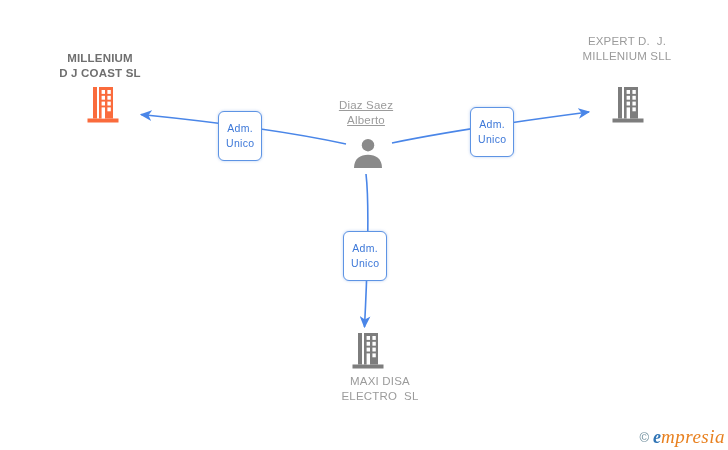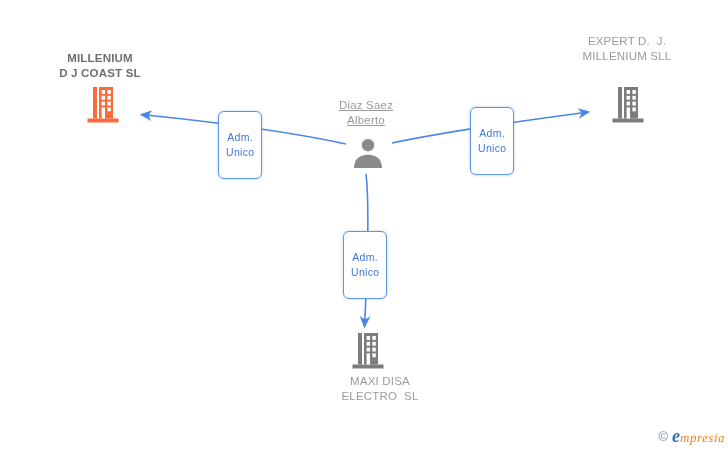--- a/index.html
+++ b/index.html
@@ -41,21 +41,21 @@
     position: absolute;
     z-index: 3;
     background: #ffffff;
     border: 1.5px solid #5e94e4;
     border-radius: 6px;
     box-shadow: 0 0 3px rgba(95, 145, 225, 0.45);
     color: #3d78d8;
     font-size: 10.5px;
     line-height: 15px;
     text-align: center;
-    padding: 18px 7px;
+    padding: 9px 7px;
     white-space: pre-wrap;
     letter-spacing: 0.3px;
   }
   .watermark {
     position: absolute;
     right: 3px;
     bottom: 2px;
     z-index: 4;
     font-family: "Liberation Serif", serif;
     font-style: italic;
@@ -70,21 +70,21 @@
     margin-right: 4px;
     vertical-align: 1px;
   }
   .watermark .wm-e {
     color: #2f74b5;
     font-size: 18px;
     font-weight: bold;
   }
   .watermark .wm-rest {
     color: #e8801f;
-    font-size: 13px;
+    font-size: 19px;
     letter-spacing: 0.5px;
   }
 </style>
 </head>
 <body>
 
 <div class="canvas">
 
   <svg class="edges" width="728" height="450" viewBox="0 0 728 450">
     <defs>

